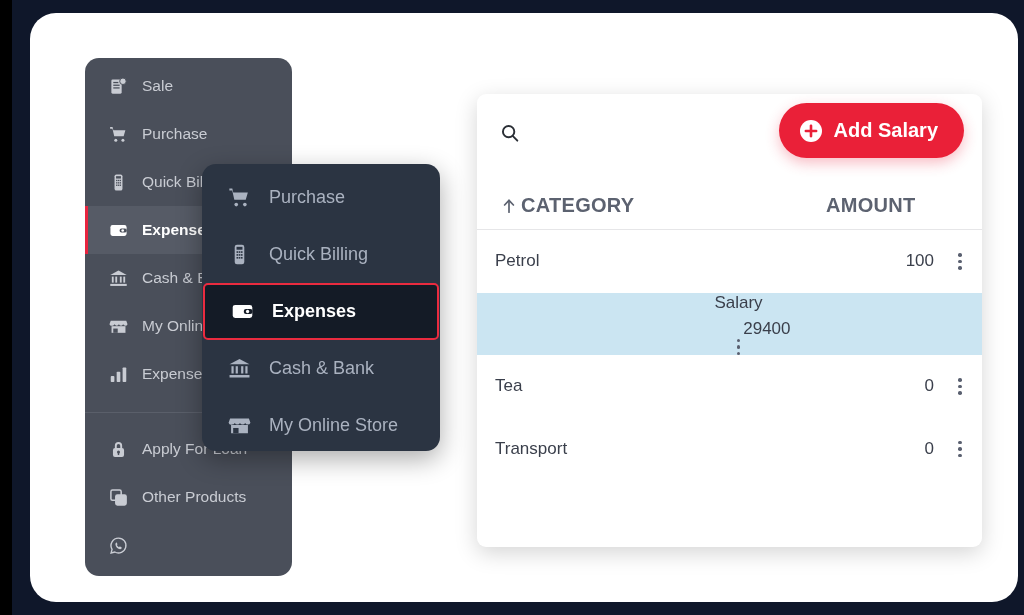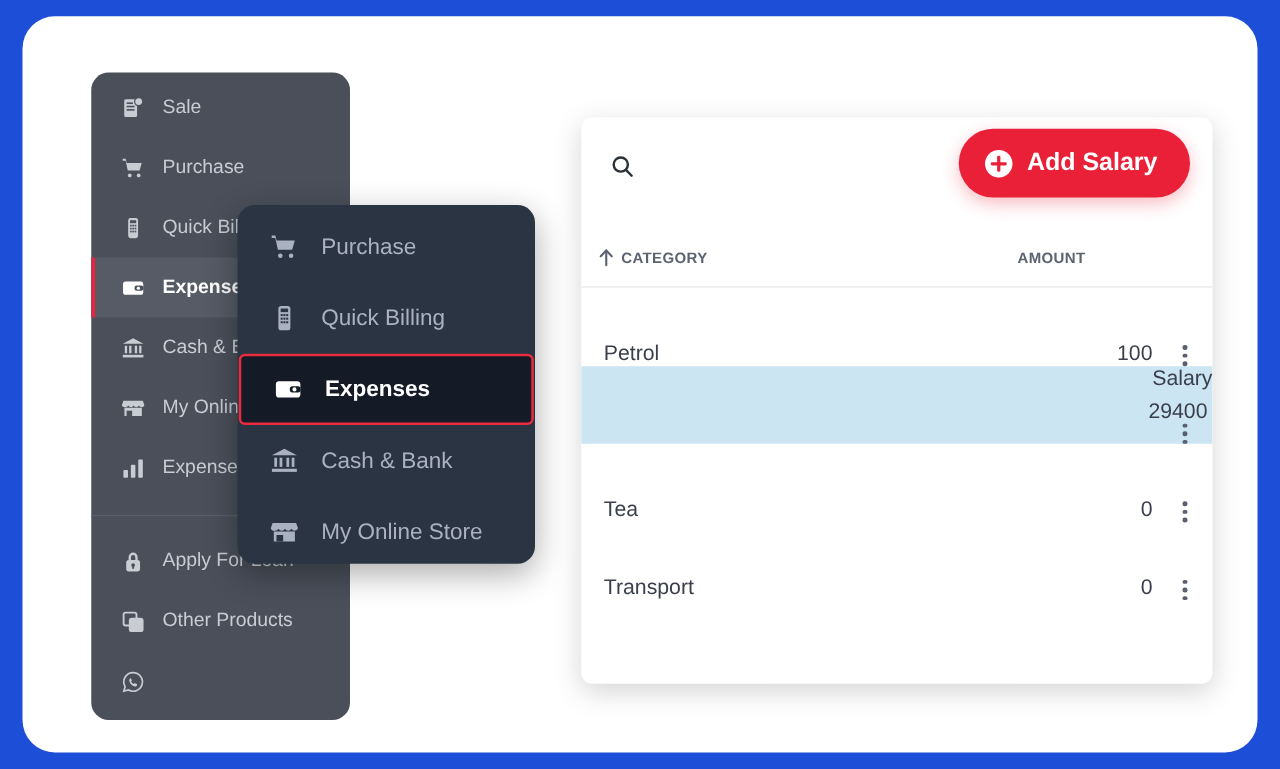--- a/index.html
+++ b/index.html
@@ -4,21 +4,22 @@
 <style>
   * { box-sizing: border-box; margin: 0; padding: 0; }
   html, body {
     width: 1024px; height: 615px;
     background: #000000;
     font-family: "Liberation Sans", sans-serif;
     overflow: hidden;
   }
   #frame {
     position: absolute; inset: 0;
-    background: #1d4ed8;
+    background: #0f172a;
+    margin-left: 12px;
   }
   
   #page-card {
     position: absolute;
     left: 18px; top: 13px;
     width: 988px; height: 589px;
     background: #ffffff;
     border-radius: 26px;
   }
 
@@ -144,39 +145,39 @@
   #add-expense-btn .plus-ico {
     width: 24px; height: 24px;
     margin-right: 11px;
     display: flex; align-items: center; justify-content: center;
   }
 
   #table-header {
     display: flex;
     align-items: center;
     height: 48px;
-    padding: 0 0 0 12px;
+    padding: 0 0 0 24px;
     border-bottom: 1px solid #e6e6e8;
     color: #5c6270;
-    font-size: 12px;
+    font-size: 20px;
     font-weight: bold;
     letter-spacing: 0.3px;
   }
   #table-header .sort-ico {
     width: 15px; height: 16px;
     margin-right: 5px;
     display: flex; align-items: center; justify-content: center;
   }
   #table-header .th-cat { flex: 1; display: flex; align-items: center; }
   #table-header .th-amt { width: 112px; text-align: left; padding-right: 4px; }
   #table-header .th-menu { width: 44px; }
 
   .t-row {
     display: flex;
-    align-items: flex-end;
+    align-items: center;
     height: 62.5px;
     padding-left: 18px;
     font-size: 17px;
     color: #3a3f4b;
   }
   .t-row .td-cat { flex: 1; }
   .t-row .td-amt { width: 112px; text-align: right; padding-right: 4px; }
   .t-row .td-menu {
     width: 44px;
     display: flex; align-items: center; justify-content: center;

